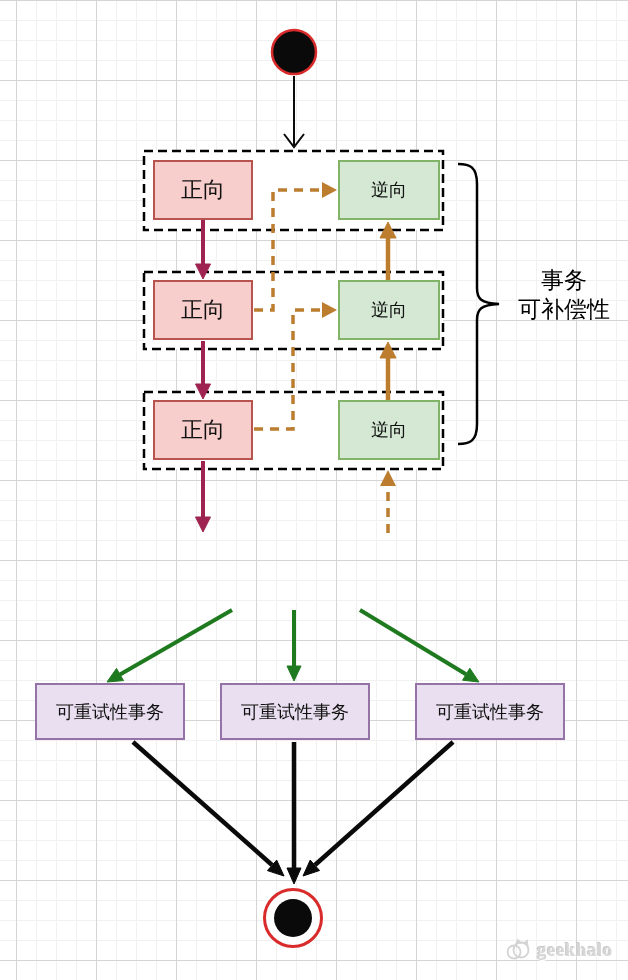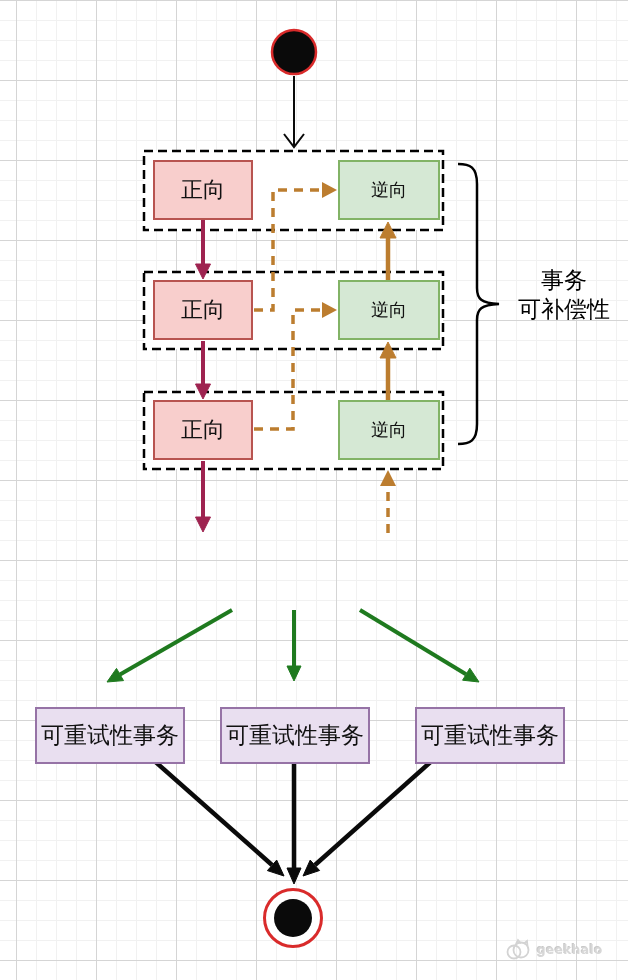--- a/index.html
+++ b/index.html
@@ -7,41 +7,42 @@
   .canvas{
     position:relative;width:628px;height:980px;overflow:hidden;
     background-color:#ffffff;
     background-image:
       linear-gradient(to right,#d5d5d5 1px,transparent 1px),
       linear-gradient(to bottom,#d5d5d5 1px,transparent 1px),
       linear-gradient(to right,#f1f1f1 1px,transparent 1px),
       linear-gradient(to bottom,#f1f1f1 1px,transparent 1px);
     background-size:80px 80px,80px 80px,20px 20px,20px 20px;
     background-position:16px 0,0 0,16px 0,0 0;
+    font-family:Liberation Serif, serif;
   }
   .layer{position:absolute;left:0;top:0;width:628px;height:980px;}
   .node{
     position:absolute;display:flex;align-items:center;justify-content:center;
     box-sizing:border-box;color:#111;text-align:center;
   }
   .forward{width:100px;height:60px;background:#f8cecc;border:2px solid #b85450;font-size:22px;}
   .reverse{width:102px;height:60px;background:#d5e8d4;border:2px solid #82b366;font-size:18px;}
   .critical{
     left:133px;top:534px;width:304px;height:75px;
     background:#9b202f;border:2px solid #6e1520;color:#ffffff;
     font-size:25px;font-weight:bold;letter-spacing:2px;
   }
-  .retryable{width:150px;height:57px;background:#e9dff0;border:2px solid #9673a6;font-size:23px;margin-top:24px;}
+  .retryable{width:150px;height:57px;background:#e9dff0;border:2px solid #9673a6;font-size:18px;}
   .annotation{
     position:absolute;left:503px;top:266px;width:122px;
     font-size:23px;line-height:29px;color:#000;text-align:center;
   }
   .watermark{
     position:absolute;left:504px;top:938px;display:flex;align-items:center;gap:5px;
-    color:#d7d7d7;font-size:12px;font-weight:600;letter-spacing:0.5px;
+    color:#d7d7d7;font-size:19px;font-weight:600;letter-spacing:0.5px;
     text-shadow:1px 1px 0 #ffffff,-1px -1px 0 #c9c9c9;
   }
 </style>
 </head>
 <body>
 
 <div class="canvas">
 
   <svg class="layer" viewBox="0 0 628 980">
 

